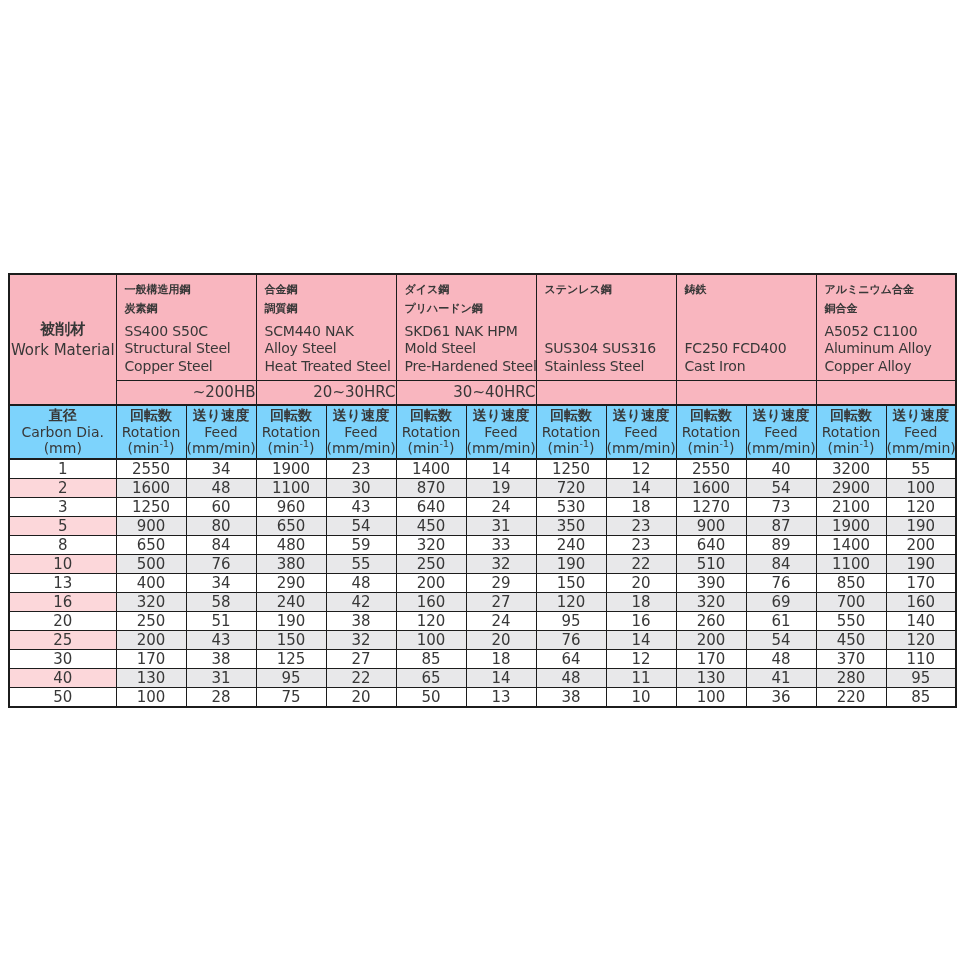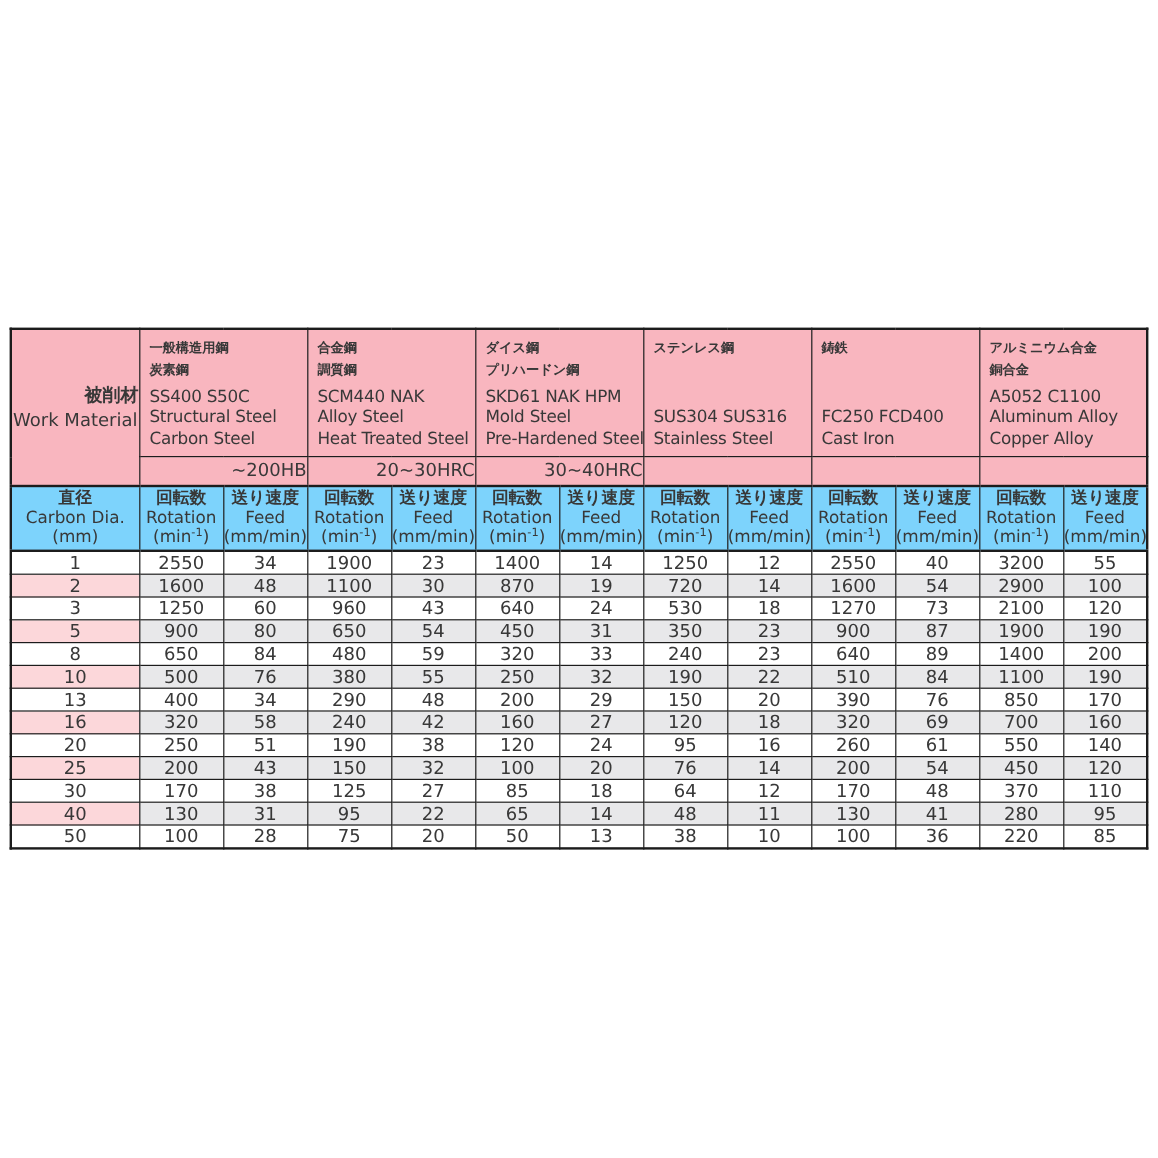--- a/index.html
+++ b/index.html
@@ -35,21 +35,21 @@
   
   .corner, .material-cell, .hardness-cell {
     background: #f9b6bf;
   }
   .corner {
     text-align: center;
     font-size: 15px;
     line-height: 21px;
     vertical-align: middle;
   }
-  .corner .jp { font-weight: bold; text-align: right; }
+  .corner .jp { font-weight: bold; }
   .material-cell {
     vertical-align: top;
     height: 105px;
   }
   .mat-inner {
     height: 95px;
     padding: 5px 7px 5px 8px;
     display: flex;
     flex-direction: column;
     justify-content: space-between;
@@ -130,21 +130,21 @@
         </th>
       <th class="material-cell" colspan="2">
             <div class="mat-inner">
               <div class="mat-jp">
                 <div>一般構造用鋼</div>
                 <div>炭素鋼</div>
               </div>
               <div class="mat-en">
                 <div>SS400 S50C</div>
                 <div>Structural Steel</div>
-                <div>Carbon Steel</div>
+                <div>Copper Steel</div>
               </div>
             </div>
           </th>
           <th class="material-cell" colspan="2">
             <div class="mat-inner">
               <div class="mat-jp">
                 <div>合金鋼</div>
                 <div>調質鋼</div>
               </div>
               <div class="mat-en">

